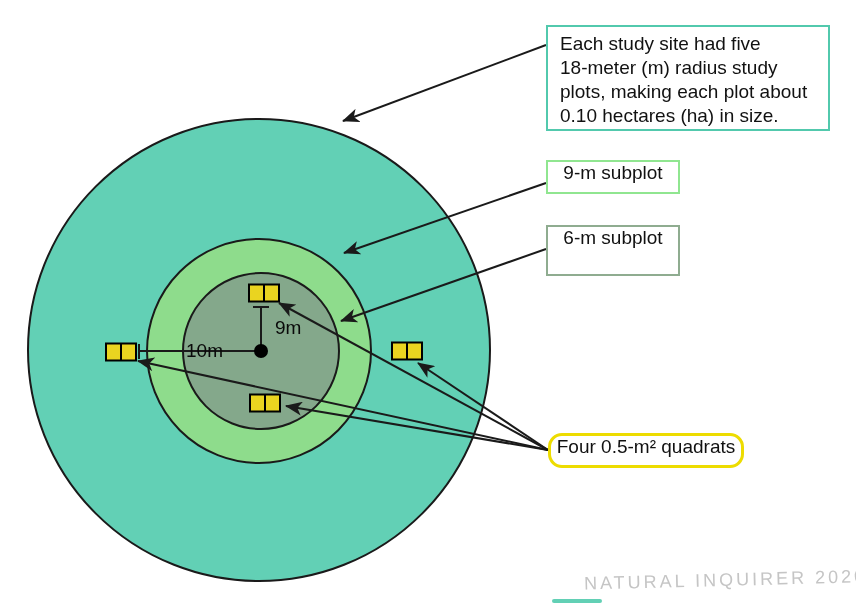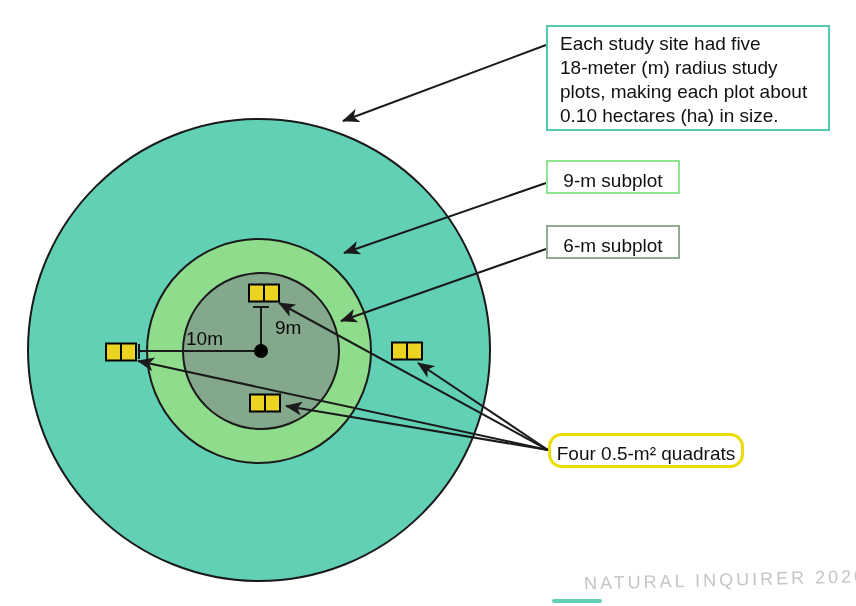--- a/index.html
+++ b/index.html
@@ -14,48 +14,48 @@
   }
   #diagram-svg { position: absolute; left: 0; top: 0; }
 
   .label-box {
     position: absolute;
     background: #ffffff;
     border: 2px solid #999;
     box-sizing: border-box;
     font-size: 19px;
     display: flex;
-    align-items: flex-end;
+    align-items: flex-start;
     justify-content: center;
     color: #111;
   }
   .note-box {
     position: absolute;
     background: #ffffff;
     border: 2px solid #52C9AD;
     box-sizing: border-box;
     left: 546px; top: 25px;
     width: 284px; height: 106px;
     padding: 5px 4px 5px 12px;
     font-size: 19px;
     line-height: 24px;
     white-space: pre-line;
     color: #111;
   }
   #box-9m  { left: 546px; top: 160px; width: 134px; height: 34px; }
-  #box-6m  { left: 546px; top: 225px; width: 134px; height: 34px; }
+  #box-6m  { left: 546px; top: 225px; width: 134px; height: 51px; }
   #box-quadrats { left: 548px; top: 433px; width: 196px; height: 35px; border-width: 3px; border-radius: 14px; }
 
   .measure-label {
     position: absolute;
     font-size: 19px;
     font-weight: 400;
     color: #0a0a0a;
   }
-  #label-10m { left: 186px; top: 328px; }
+  #label-10m { left: 186px; top: 340px; }
   #label-5m  { left: 275px; top: 317px; }
 
   .credit {
     position: absolute;
     left: 584px; top: 570px;
     width: 270px;
     font-size: 18px;
     letter-spacing: 3px;
     color: #c5c5c5;
     transform: rotate(-1.5deg);

